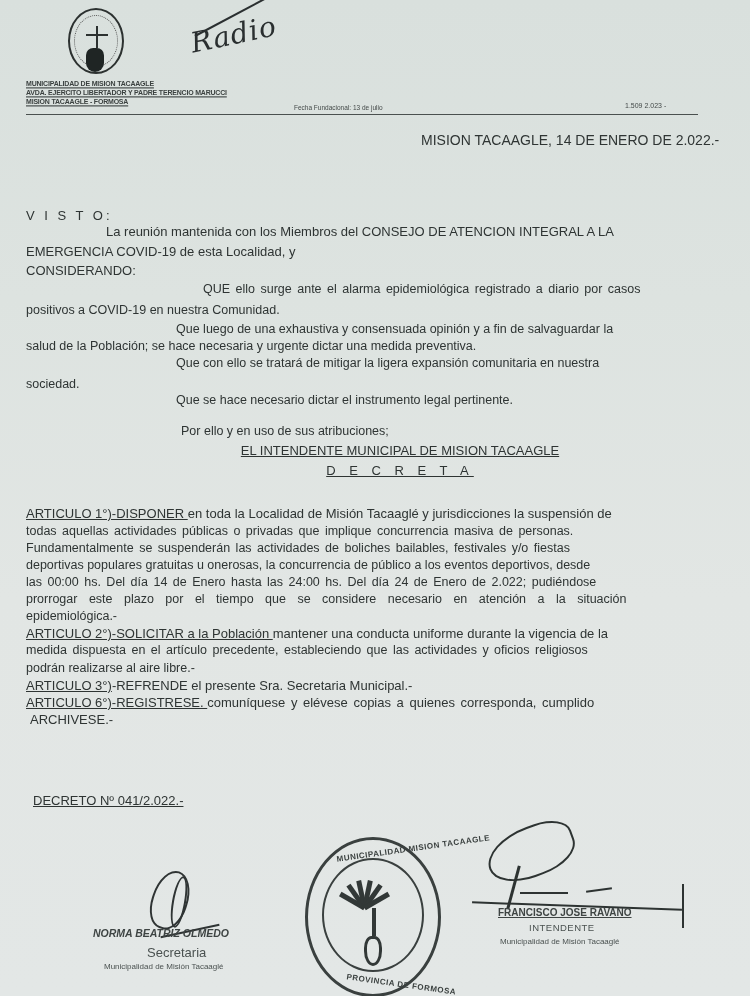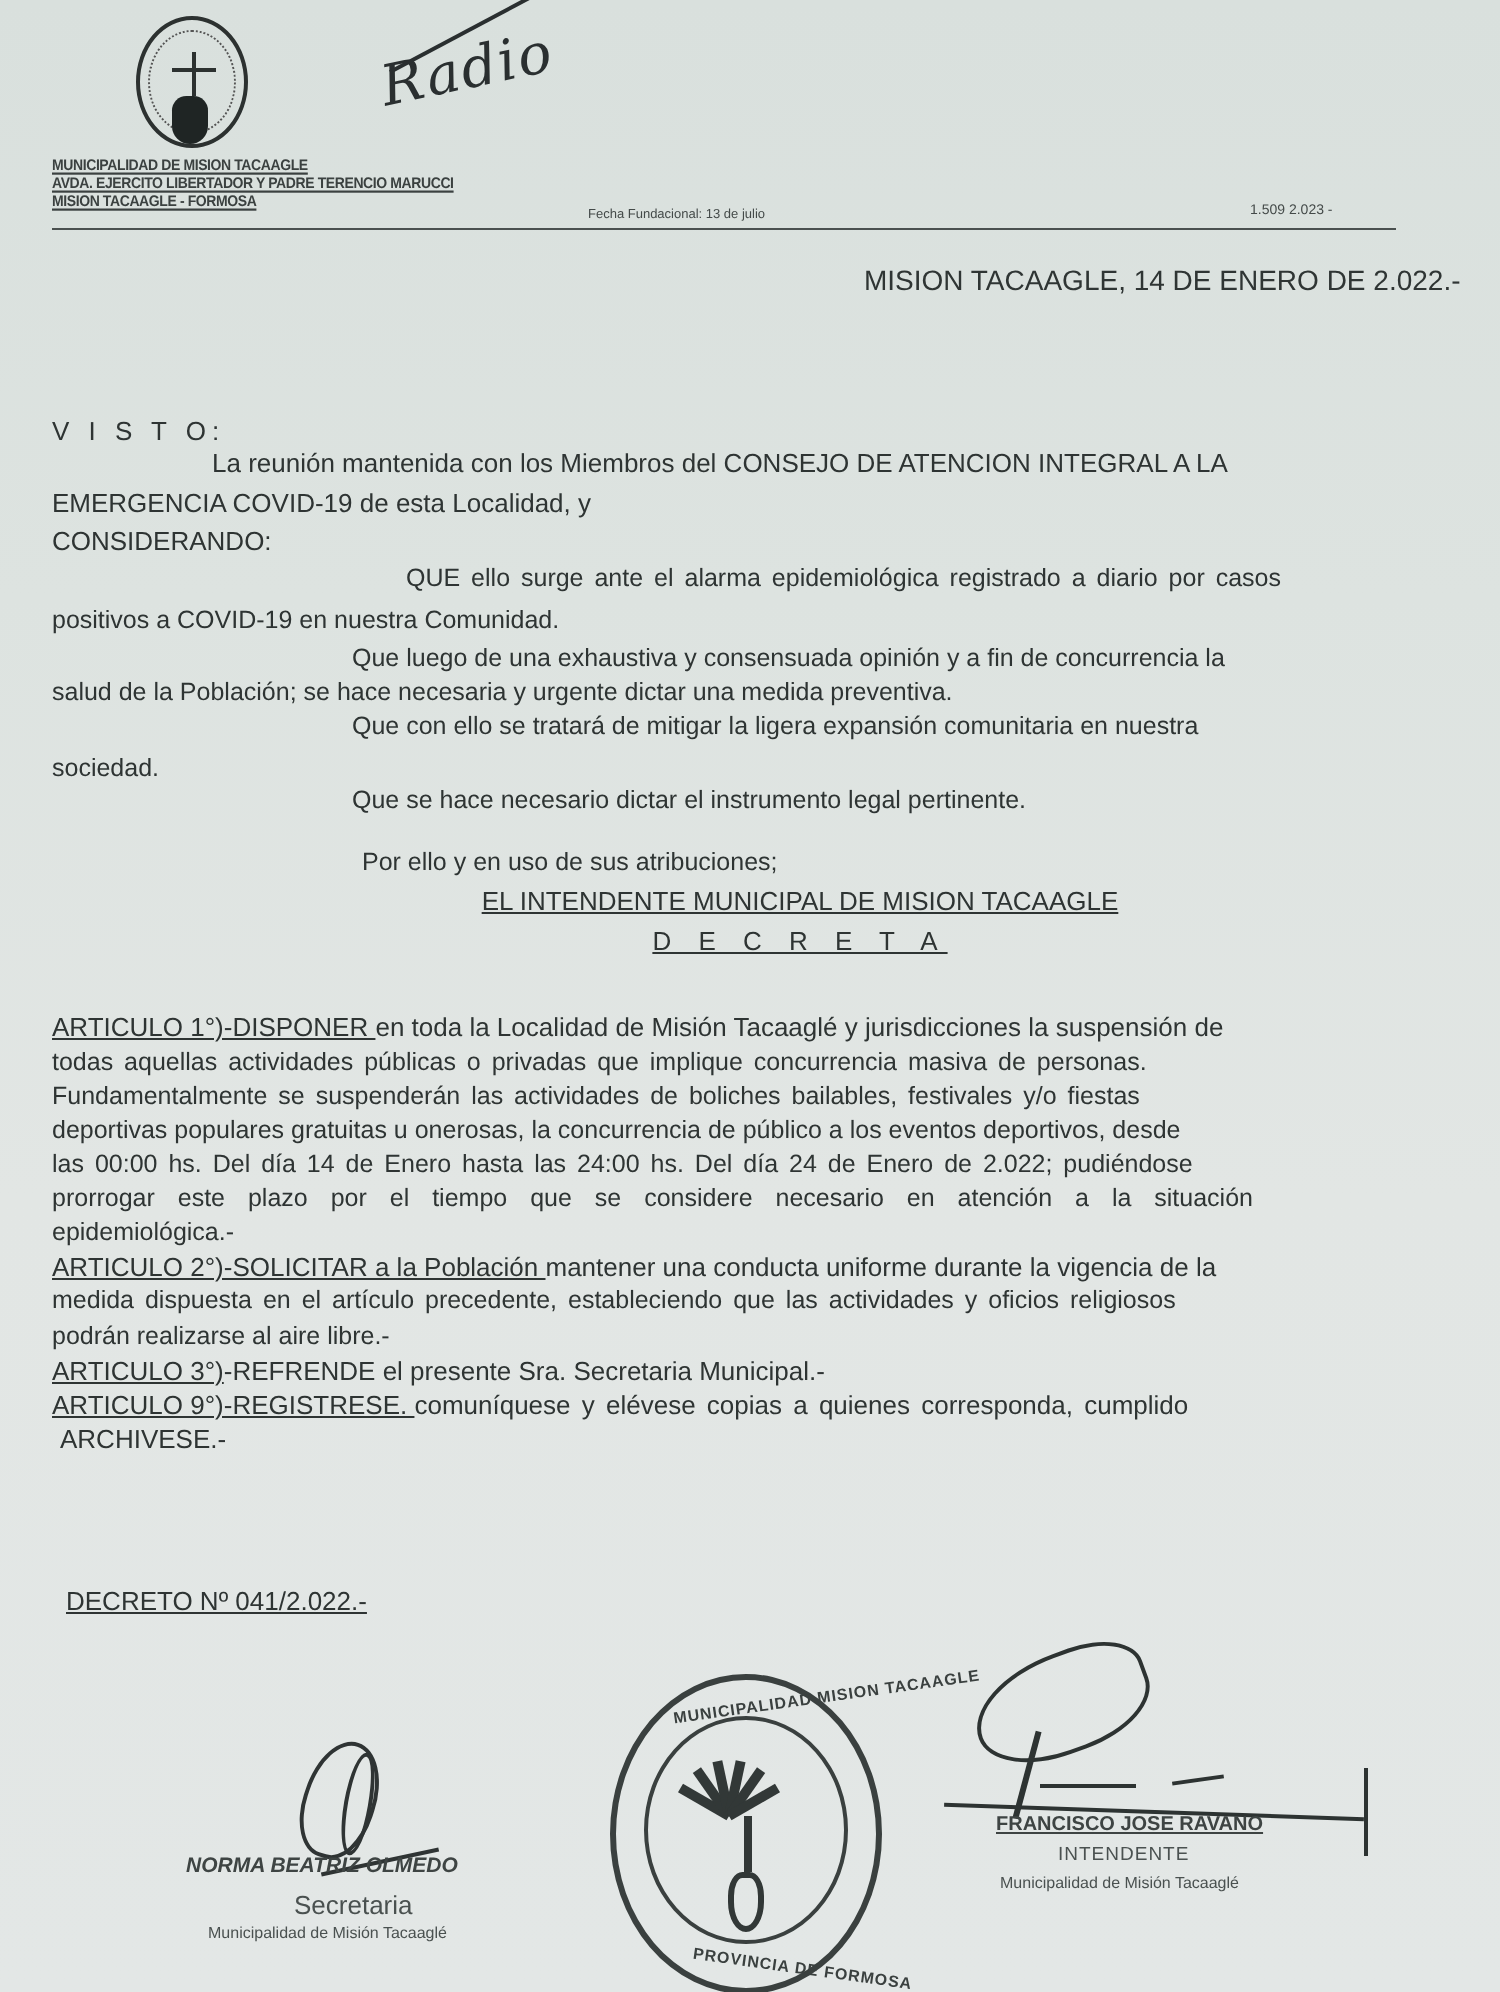--- a/index.html
+++ b/index.html
@@ -40,21 +40,21 @@
     .lh-line {
       font-size: 7px; font-weight: bold; letter-spacing: -0.2px; line-height: 9px;
       color: #3b4140; white-space: nowrap; text-decoration: underline;
       transform: scaleY(1.1);
     }
     .lh-rule { position: absolute; left: 26px; top: 114px; width: 672px; height: 1px; background: #4a504f; }
     .lh-fecha { position: absolute; left: 294px; top: 104px; font-size: 6.5px; color: #444a49; white-space: nowrap; }
     .lh-num { position: absolute; left: 625px; top: 102px; font-size: 7px; color: #444a49; white-space: nowrap; }
 
     .place-date {
-      position: absolute; left: 432px; top: 132px;
+      position: absolute; left: 421px; top: 132px;
       font-size: 14px; color: #2f3534; white-space: nowrap;
     }
 
     
     .txt { position: absolute; font-size: 12.5px; color: #2e3433; white-space: nowrap; line-height: 15px; }
     .visto { left: 26px; top: 208px; letter-spacing: 3px; font-size: 13px; }
     .j { word-spacing: 2px; }
 
     .heading-center {
       position: absolute; left: 0; width: 800px; text-align: center;
@@ -136,21 +136,21 @@
 
   <div class="place-date">MISION TACAAGLE, 14 DE ENERO DE 2.022.-</div>
 
   <div class="txt visto">V I S T O:</div>
   <div class="txt" style="left:106px; top:224px; font-size:13px;">La reunión mantenida con los Miembros del CONSEJO DE ATENCION INTEGRAL A LA</div>
   <div class="txt" style="left:26px; top:244px; font-size:13px;">EMERGENCIA COVID-19 de esta Localidad, y</div>
 
   <div class="txt" style="left:26px; top:263px; font-size:13px;">CONSIDERANDO:</div>
   <div class="txt j" style="left:203px; top:282px;">QUE ello surge ante el alarma epidemiológica registrado a diario por casos</div>
   <div class="txt" style="left:26px; top:303px;">positivos a COVID-19 en nuestra Comunidad.</div>
-  <div class="txt" style="left:176px; top:322px;">Que luego de una exhaustiva y consensuada opinión y a fin de concurrencia la</div>
+  <div class="txt" style="left:176px; top:322px;">Que luego de una exhaustiva y consensuada opinión y a fin de salvaguardar la</div>
   <div class="txt" style="left:26px; top:339px;">salud de la Población;  se hace necesaria y urgente dictar una medida preventiva.</div>
   <div class="txt" style="left:176px; top:356px;">Que con ello se tratará de mitigar la ligera expansión comunitaria en nuestra</div>
   <div class="txt" style="left:26px; top:377px;">sociedad.</div>
   <div class="txt" style="left:176px; top:393px;">Que se hace necesario dictar el instrumento legal pertinente.</div>
   <div class="txt" style="left:181px; top:424px;">Por ello y en uso de sus atribuciones;</div>
 
   <div class="heading-center" style="top:443px; left:0; width:800px;">
     <span class="u">EL INTENDENTE MUNICIPAL DE MISION TACAAGLE</span>
   </div>
   <div class="heading-center" style="top:463px; left:0; width:800px;">
@@ -171,21 +171,21 @@
     <span class="art-label">ARTICULO 2°)-SOLICITAR a la Población </span><span>mantener una conducta uniforme durante la vigencia de la</span>
   </div>
   <div class="txt j" style="left:26px; top:643px;">medida dispuesta en el artículo precedente, estableciendo que las actividades y oficios religiosos</div>
   <div class="txt" style="left:26px; top:661px;text-align:center;">podrán realizarse al aire libre.-</div>
 
   <div class="txt" style="left:26px; top:678px; font-size:13px;">
     <span class="art-label">ARTICULO 3°)</span><span>-REFRENDE el presente Sra. Secretaria Municipal.-</span>
   </div>
 
   <div class="txt" style="left:26px; top:695px; font-size:13px;">
-    <span class="art-label">ARTICULO 9°)-REGISTRESE. </span><span class="j"> comuníquese y elévese copias a quienes corresponda, cumplido</span>
+    <span class="art-label">ARTICULO 6°)-REGISTRESE. </span><span class="j"> comuníquese y elévese copias a quienes corresponda, cumplido</span>
   </div>
   <div class="txt" style="left:30px; top:712px; font-size:13px;">ARCHIVESE.-</div>
 
   <div class="decreto-num">DECRETO Nº  041/2.022.-</div>
 
   <div class="sig-left-scribble"></div>
   <div class="sig-left-scribble2"></div>
   <div class="sig-left-stroke"></div>
   <div class="sig-name-left">NORMA BEATRIZ OLMEDO</div>
   <div class="sig-role-left">Secretaria</div>

